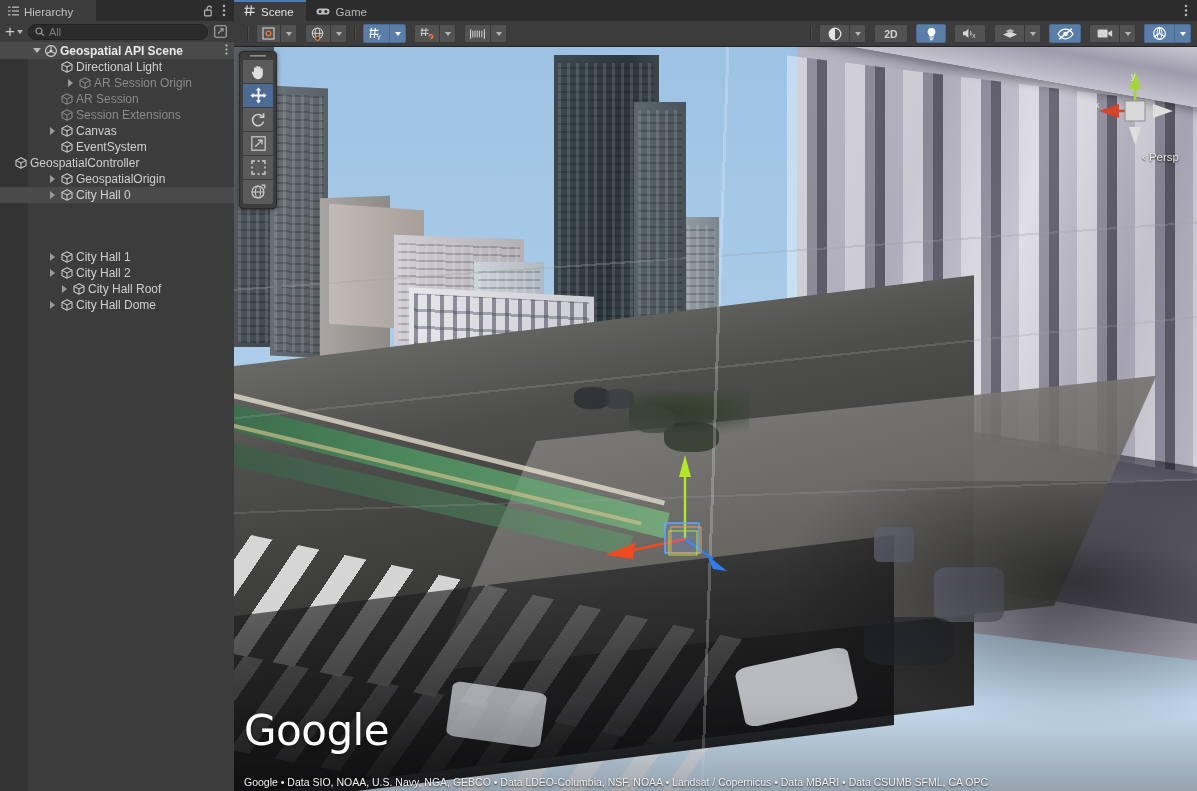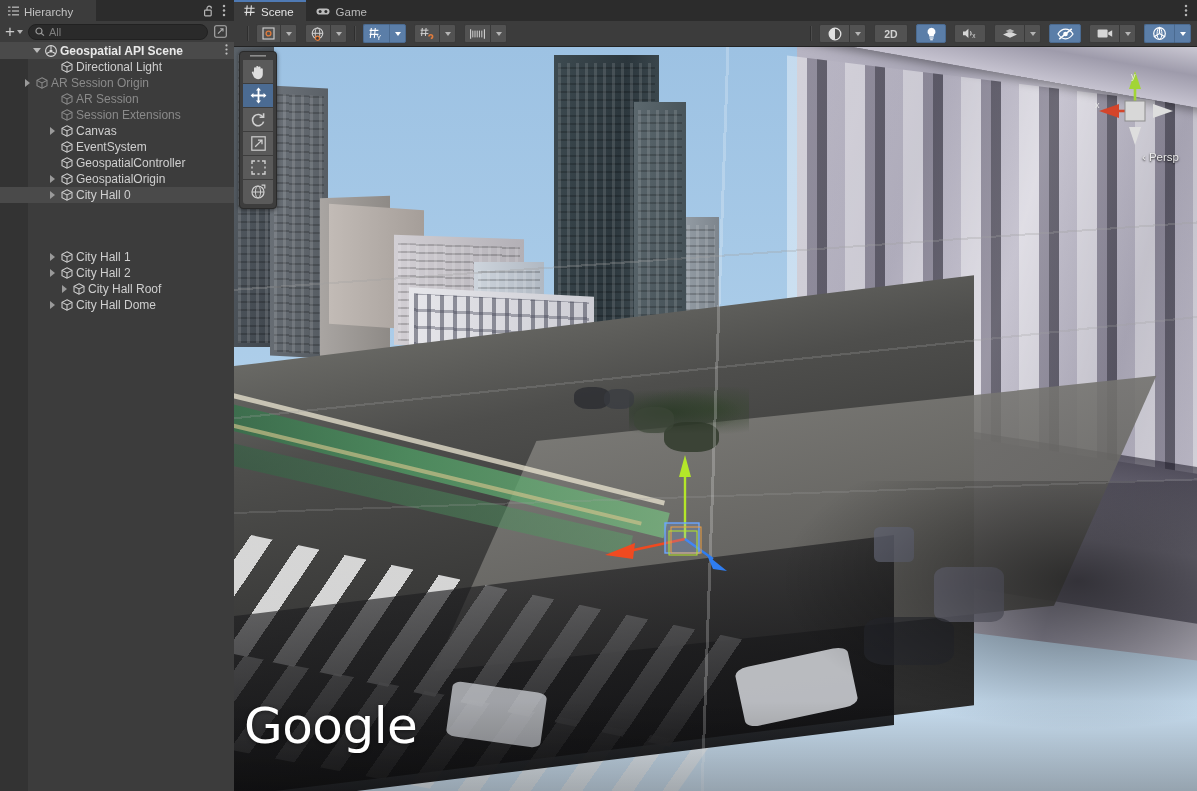--- a/index.html
+++ b/index.html
@@ -319,21 +319,21 @@
     color: #e9e9e9; font-size: 11.5px; text-shadow: 0 1px 2px rgba(0,0,0,.85);
     display: flex; align-items: center; gap: 3px;
   }
 
   
   .movegizmo { position: absolute; left: 355px; top: 400px; width: 190px; height: 150px; }
 
   
   .googlewm {
     position: absolute; left: 10px; bottom: 36px;
-    color: #fff; font-size: 50px; letter-spacing: -0.5px;
+    color: #fff; font-size: 42px; letter-spacing: -0.5px;
     font-family: "DejaVu Sans", sans-serif; font-weight: 400;
     text-shadow: 0 1px 4px rgba(0,0,0,.45);
   }
   .attrib {
     position: absolute; left: 10px; bottom: 3px;
     color: #f2f2f2; font-size: 10.5px;
     text-shadow: 0 1px 2px rgba(0,0,0,.8);
     white-space: nowrap;
   }
   .vp-bottom-fade {
@@ -431,21 +431,21 @@
           <div class="row" style="padding-left: 46px;">
             <span class="tw"></span>
             <span class="gico" style="color: rgb(207, 207, 207);">
               <svg width="12" height="12" viewBox="0 0 12 12">
                 <path d="M6 0.8 L11 3.4 V8.6 L6 11.2 L1 8.6 V3.4 z" fill="none" stroke="currentColor" stroke-width="1.05"></path>
                 <path d="M1 3.4 L6 6 L11 3.4 M6 6 V11.2" fill="none" stroke="currentColor" stroke-width="1.05"></path>
               </svg>
             </span>
             <span class="lbl">Directional Light</span>
           </div>
-          <div class="row dim" style="padding-left: 21px;">
+          <div class="row dim" style="padding-left: 64px;">
             <span class="tw">
               <span class="tri"></span>
             </span>
             <span class="gico" style="color: rgb(138, 138, 138);">
               <svg width="12" height="12" viewBox="0 0 12 12">
                 <path d="M6 0.8 L11 3.4 V8.6 L6 11.2 L1 8.6 V3.4 z" fill="none" stroke="currentColor" stroke-width="1.05"></path>
                 <path d="M1 3.4 L6 6 L11 3.4 M6 6 V11.2" fill="none" stroke="currentColor" stroke-width="1.05"></path>
               </svg>
             </span>
             <span class="lbl">AR Session Origin</span>
@@ -485,21 +485,21 @@
           <div class="row" style="padding-left: 46px;">
             <span class="tw"></span>
             <span class="gico" style="color: rgb(207, 207, 207);">
               <svg width="12" height="12" viewBox="0 0 12 12">
                 <path d="M6 0.8 L11 3.4 V8.6 L6 11.2 L1 8.6 V3.4 z" fill="none" stroke="currentColor" stroke-width="1.05"></path>
                 <path d="M1 3.4 L6 6 L11 3.4 M6 6 V11.2" fill="none" stroke="currentColor" stroke-width="1.05"></path>
               </svg>
             </span>
             <span class="lbl">EventSystem</span>
           </div>
-          <div class="row" style="padding-left: 46px;">
+          <div class="row" style="">
             <span class="tw"></span>
             <span class="gico" style="color: rgb(207, 207, 207);">
               <svg width="12" height="12" viewBox="0 0 12 12">
                 <path d="M6 0.8 L11 3.4 V8.6 L6 11.2 L1 8.6 V3.4 z" fill="none" stroke="currentColor" stroke-width="1.05"></path>
                 <path d="M1 3.4 L6 6 L11 3.4 M6 6 V11.2" fill="none" stroke="currentColor" stroke-width="1.05"></path>
               </svg>
             </span>
             <span class="lbl">GeospatialController</span>
           </div>
           <div class="row" style="padding-left: 46px;">
@@ -888,15 +888,16 @@
           <line x1="96" y1="92" x2="124" y2="112" stroke="#2f7df0" stroke-width="2.4"></line>
           <polygon points="138,124 118,108 124,122" fill="#2f7df0"></polygon>
 
           <rect x="76" y="76" width="34" height="30" fill="rgba(130,175,255,.22)" stroke="#6ba5ff" stroke-width="1.4"></rect>
           <rect x="82" y="80" width="30" height="26" fill="none" stroke="#f0a040" stroke-width="1"></rect>
           <rect x="80" y="84" width="28" height="24" fill="none" stroke="#b4e629" stroke-width="1"></rect>
         </svg>
       </div>
 
       <div class="googlewm">Google</div>
+      <div class="attrib">Google • Data SIO, NOAA, U.S. Navy, NGA, GEBCO • Data LDEO-Columbia, NSF, NOAA • Landsat / Copernicus • Data MBARI • Data CSUMB SFML, CA OPC</div>
     </div>
   </div>
 </div>
 
 </body></html>

